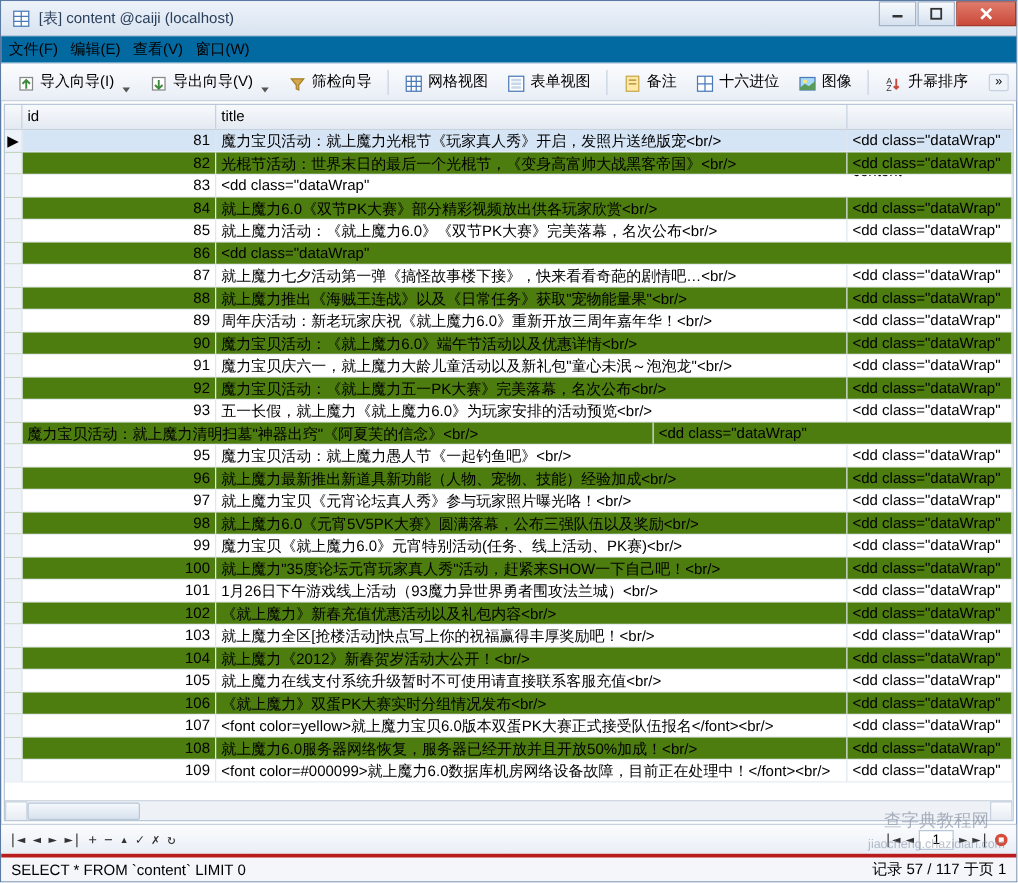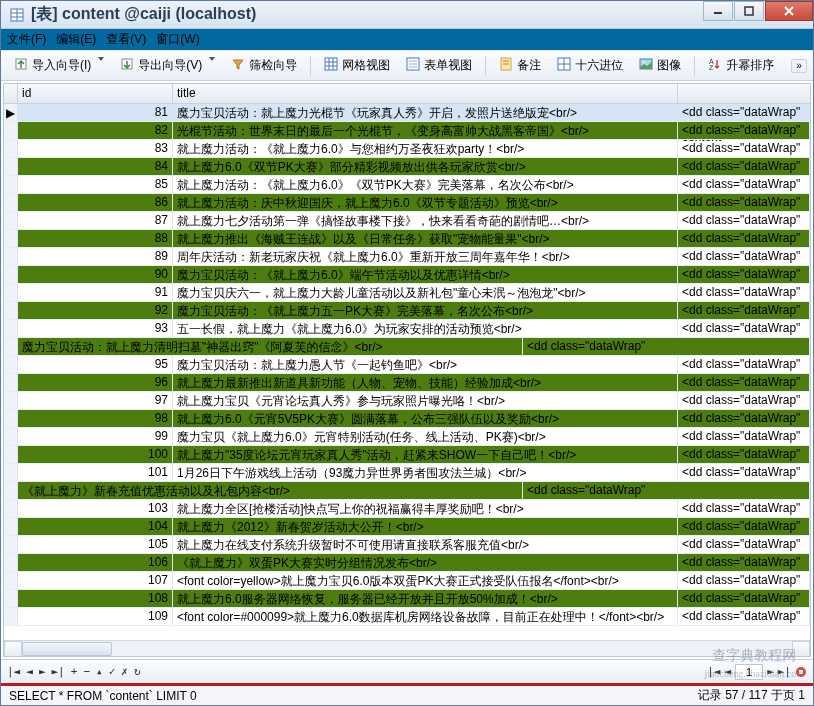--- a/index.html
+++ b/index.html
@@ -2,32 +2,32 @@
 <html><head>
 <meta charset="utf-8">
 <style>
 * { box-sizing: border-box; margin: 0; padding: 0; }
 body { font-family: "Microsoft YaHei", SimSun, Tahoma, sans-serif; font-size: 12px; background: #fff; width: 814px; height: 706px; overflow: hidden; position: relative; }
 
 .window { width: 814px; height: 706px; border: 1px solid #5a7aa3; background: #fff; display: flex; flex-direction: column; }
 
 .titlebar { height: 28px; background: linear-gradient(#eef3fa, #d8e3f0); display: flex; align-items: center; padding-left: 8px; border-bottom: 1px solid #b8c8d8; }
 .titlebar-icon { width: 16px; height: 16px; margin-right: 6px; display: inline-flex; align-items: center; justify-content: center; }
-.titlebar-text { flex: 1; color: #2a3f5a; font-size: 16px; font-weight: bold; }
+.titlebar-text { flex: 1; color: #2a3f5a; font-size: 12px; }
 .winbtns { display: flex; height: 20px; margin-top: -8px; }
 .winbtn { width: 30px; height: 20px; display: flex; align-items: center; justify-content: center; margin-left: 1px; }
 .winbtn.min { background: linear-gradient(#f8fafd,#d5e1ef); border: 1px solid #a3b5c9; }
 .winbtn.max { background: linear-gradient(#f8fafd,#d5e1ef); border: 1px solid #a3b5c9; }
 .winbtn.close { width: 48px; background: linear-gradient(#e07a6a,#c94a3a); border: 1px solid #a03a2a; color:#fff; }
 
 .menubar { height: 22px; background: #0369a1; display: flex; align-items: center; padding: 0 6px; border-bottom: 1px solid #e0e4ea; gap: 10px; }
 .menubar span { cursor: default; }
 
 .toolbar { height: 30px; background: linear-gradient(#fbfcfe,#e9eef6); border-bottom: 1px solid #c8d2df; display: flex; align-items: center; padding: 0 6px; gap: 2px; }
-.tbtn { display: flex; align-items: flex-start; gap: 4px; padding: 2px 6px; border: 1px solid transparent; border-radius: 2px; cursor: default; }
+.tbtn { display: flex; align-items: flex-end; gap: 4px; padding: 2px 6px; border: 1px solid transparent; border-radius: 2px; cursor: default; }
 .sep { width: 1px; height: 20px; background: #c8d2df; margin: 0 4px; }
 .drop { display: inline-block; width: 0; height: 0; border-left: 3px solid transparent; border-right: 3px solid transparent; border-top: 4px solid #555; margin-left: 3px; }
 .expander { margin-left: auto; background: #eef3fa; border: 1px solid #c8d2df; border-radius: 2px; width: 16px; height:14px; display:flex; align-items:center; justify-content:center; font-size:10px; }
 
 .grid { flex: 1; display: flex; flex-direction: column; border: 1px solid #b8c8d8; margin: 2px; overflow: hidden; }
 .ghead { display: flex; background: linear-gradient(#f7f9fc,#e4eaf2); border-bottom: 1px solid #c8d2df; height: 20px; }
 .ghead > div { border-right: 1px solid #c8d2df; padding: 2px 4px; font-size: 12px; }
 .ghandle { width: 14px; }
 .gidcol { width: 155px; }
 .gtitle { width: 505px; }
@@ -50,21 +50,21 @@
 
 .nav { height: 24px; background: linear-gradient(#fbfcfe,#e9eef6); border-top: 1px solid #c8d2df; display: flex; align-items: center; padding: 0 6px; gap: 6px; }
 .nbtn { font-family: monospace; font-size: 11px; cursor: default; color: #333; }
 .spacer { flex: 1; }
 .pagectrl { display: flex; align-items: center; gap: 4px; }
 .pagebox { width: 28px; height: 16px; border: 1px solid #b8c8d8; text-align: center; font-size: 11px; background: #fff; }
 
 .status { height: 22px; background: #f4f6fa; border-top: 3px solid #b91c1c; display: flex; align-items: center; padding: 0 8px; font-size: 12px; }
 .status .sql { flex: 1; }
 
-.watermark { position: absolute; right: 10px; bottom: 24px; font-size: 14px; color: rgba(120,130,150,0.6); pointer-events: none; line-height: 1.2; text-align: center; font-family: Liberation Serif, serif; }
+.watermark { position: absolute; right: 10px; bottom: 24px; font-size: 14px; color: rgba(120,130,150,0.6); pointer-events: none; line-height: 1.2; text-align: center; }
 .watermark small { font-size: 10px; color: rgba(120,130,150,0.5); }
 
 svg { display: block; }
 </style>
 </head>
 <body>
 
 <div class="window">
   <div class="titlebar">
     <span class="titlebar-icon">
@@ -217,39 +217,37 @@
         </div>
         <div class="grow alt">
           <div class="ch"></div>
           <div class="cid">82</div>
           <div class="ctitle">光棍节活动：世界末日的最后一个光棍节，《变身高富帅大战黑客帝国》&lt;br/&gt;</div>
           <div class="ccontent">&lt;dd class="dataWrap"</div>
         </div>
         <div class="grow">
           <div class="ch"></div>
           <div class="cid">83</div>
-          <div class="ctitle">就上魔力活动：《就上魔力6.0》与您相约万圣夜狂欢party！&lt;br/&gt;</div>
           <div class="ccontent">&lt;dd class="dataWrap"</div>
         </div>
         <div class="grow alt">
           <div class="ch"></div>
           <div class="cid">84</div>
           <div class="ctitle">就上魔力6.0《双节PK大赛》部分精彩视频放出供各玩家欣赏&lt;br/&gt;</div>
           <div class="ccontent">&lt;dd class="dataWrap"</div>
         </div>
         <div class="grow">
           <div class="ch"></div>
           <div class="cid">85</div>
           <div class="ctitle">就上魔力活动：《就上魔力6.0》《双节PK大赛》完美落幕，名次公布&lt;br/&gt;</div>
           <div class="ccontent">&lt;dd class="dataWrap"</div>
         </div>
         <div class="grow alt">
           <div class="ch"></div>
           <div class="cid">86</div>
-          <div class="ctitle">就上魔力活动：庆中秋迎国庆，就上魔力6.0《双节专题活动》预览&lt;br/&gt;</div>
           <div class="ccontent">&lt;dd class="dataWrap"</div>
         </div>
         <div class="grow">
           <div class="ch"></div>
           <div class="cid">87</div>
           <div class="ctitle">就上魔力七夕活动第一弹《搞怪故事楼下接》，快来看看奇葩的剧情吧…&lt;br/&gt;</div>
           <div class="ccontent">&lt;dd class="dataWrap"</div>
         </div>
         <div class="grow alt">
           <div class="ch"></div>
@@ -329,20 +327,21 @@
           <div class="ccontent">&lt;dd class="dataWrap"</div>
         </div>
         <div class="grow">
           <div class="ch"></div>
           <div class="cid">101</div>
           <div class="ctitle">1月26日下午游戏线上活动（93魔力异世界勇者围攻法兰城）&lt;br/&gt;</div>
           <div class="ccontent">&lt;dd class="dataWrap"</div>
         </div>
         <div class="grow alt">
           <div class="ch"></div>
+          <div class="cid">102</div>
           <div class="ctitle">《就上魔力》新春充值优惠活动以及礼包内容&lt;br/&gt;</div>
           <div class="ccontent">&lt;dd class="dataWrap"</div>
         </div>
         <div class="grow">
           <div class="ch"></div>
           <div class="cid">103</div>
           <div class="ctitle">就上魔力全区[抢楼活动]快点写上你的祝福赢得丰厚奖励吧！&lt;br/&gt;</div>
           <div class="ccontent">&lt;dd class="dataWrap"</div>
         </div>
         <div class="grow alt">

